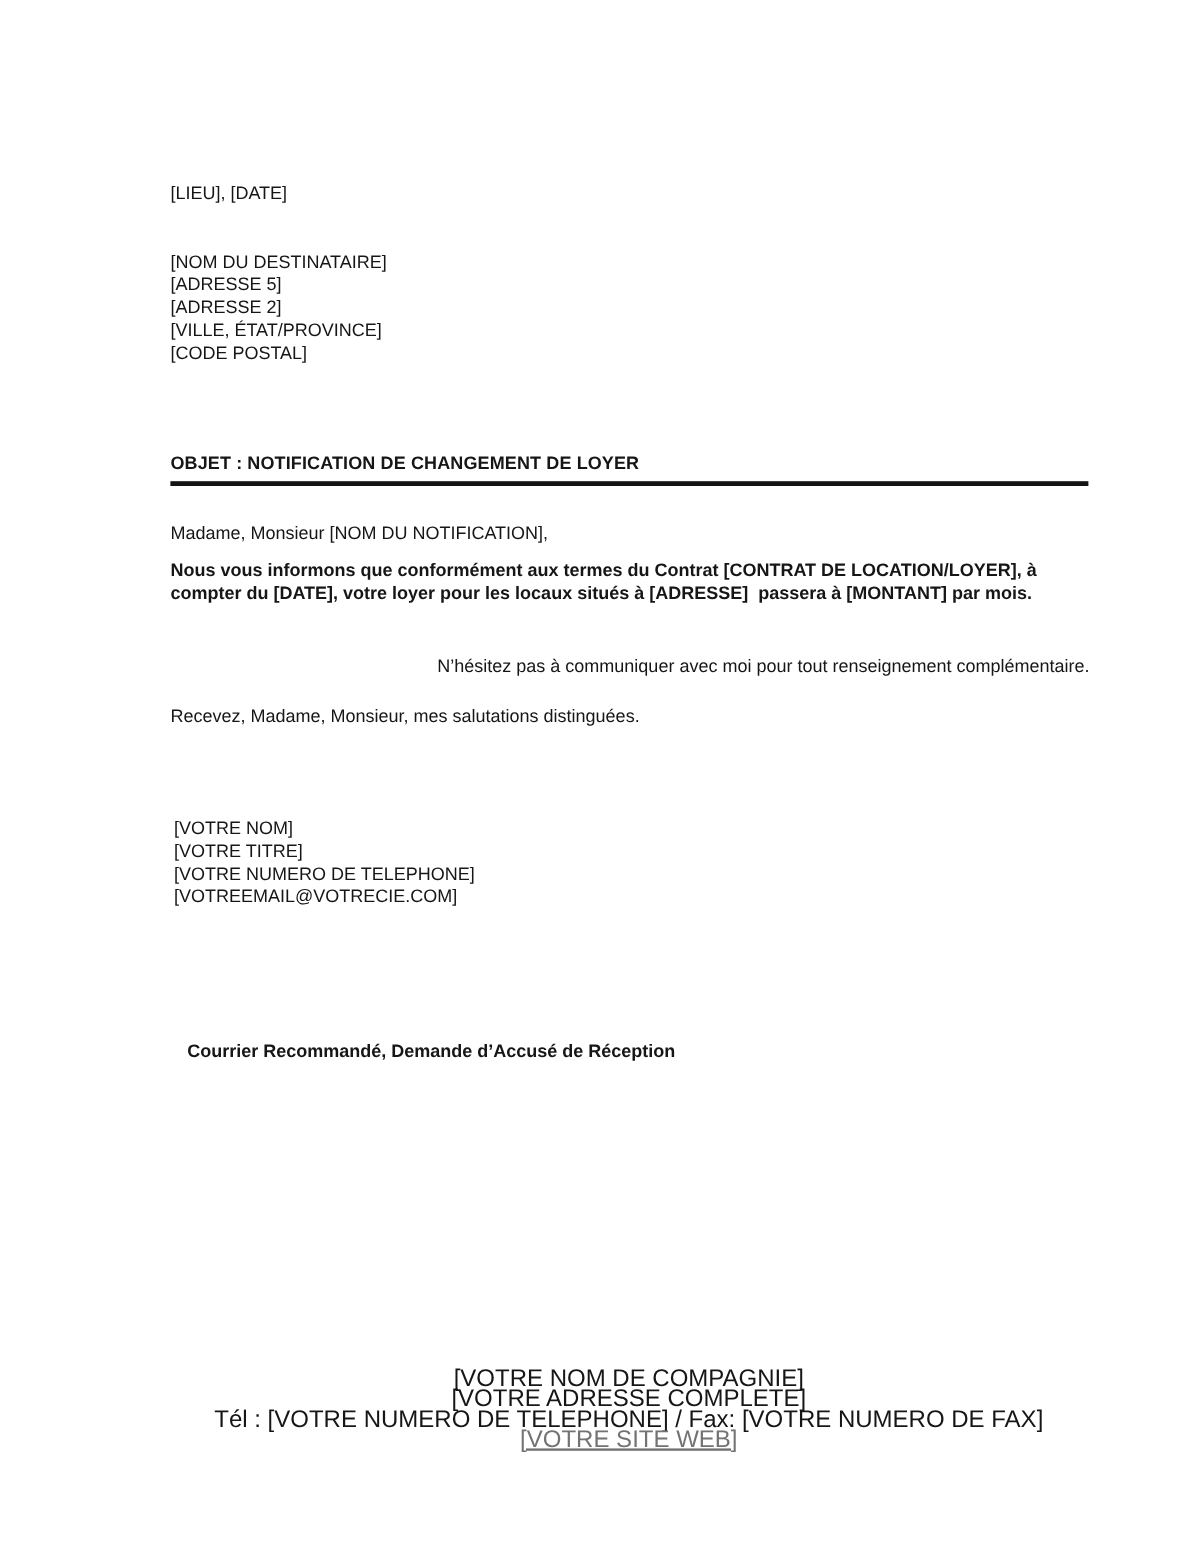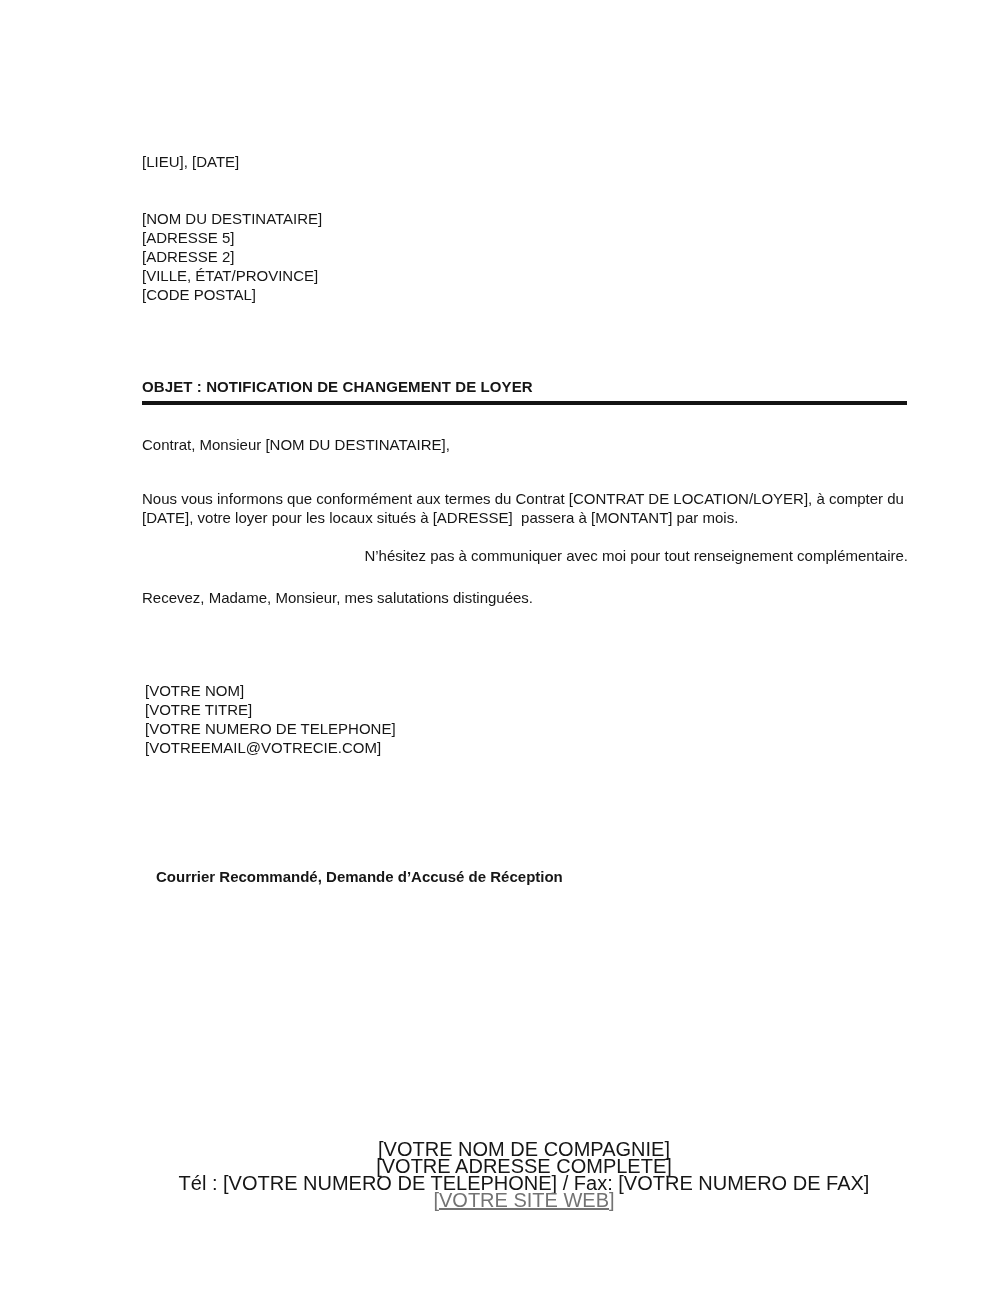--- a/index.html
+++ b/index.html
@@ -37,21 +37,21 @@
     background: #141414;
   }
 
   .salutation { left: 118px; top: 435px; }
 
   .para {
     left: 118px;
     width: 766px;
     white-space: pre-wrap;
   }
-  .p1 { top: 489px; }
+  .p1 { top: 466px; font-weight: bold; }
   .p2 { top: 546px; text-align: right; }
   .p3 { top: 588px; }
 
   .signature { left: 121px; top: 681px; }
   .signature div { height: 19px; }
 
   .mailing-note { left: 132px; top: 867px; font-weight: bold; }
 
   .footer {
     left: 0; top: 1141px;
@@ -79,21 +79,21 @@
     <div>[ADRESSE 5]</div>
     <div>[ADRESSE 2]</div>
     <div>[VILLE, ÉTAT/PROVINCE]</div>
     <div>[CODE POSTAL]</div>
   </div>
 
   <div class="abs subject">OBJET : NOTIFICATION DE CHANGEMENT DE LOYER</div>
 
   <div class="abs subject-rule"></div>
 
-  <div class="abs salutation">Contrat, Monsieur [NOM DU DESTINATAIRE],</div>
+  <div class="abs salutation">Madame, Monsieur [NOM DU NOTIFICATION],</div>
 
   <div class="abs para p1">Nous vous informons que conformément aux termes du Contrat [CONTRAT DE LOCATION/LOYER], à compter du [DATE], votre loyer pour les locaux situés à [ADRESSE]  passera à [MONTANT] par mois.</div>
 
   <div class="abs para p2">N’hésitez pas à communiquer avec moi pour tout renseignement complémentaire.</div>
 
   <div class="abs para p3">Recevez, Madame, Monsieur, mes salutations distinguées.</div>
 
   <div class="abs signature">
     <div>[VOTRE NOM]</div>
     <div>[VOTRE TITRE]</div>

